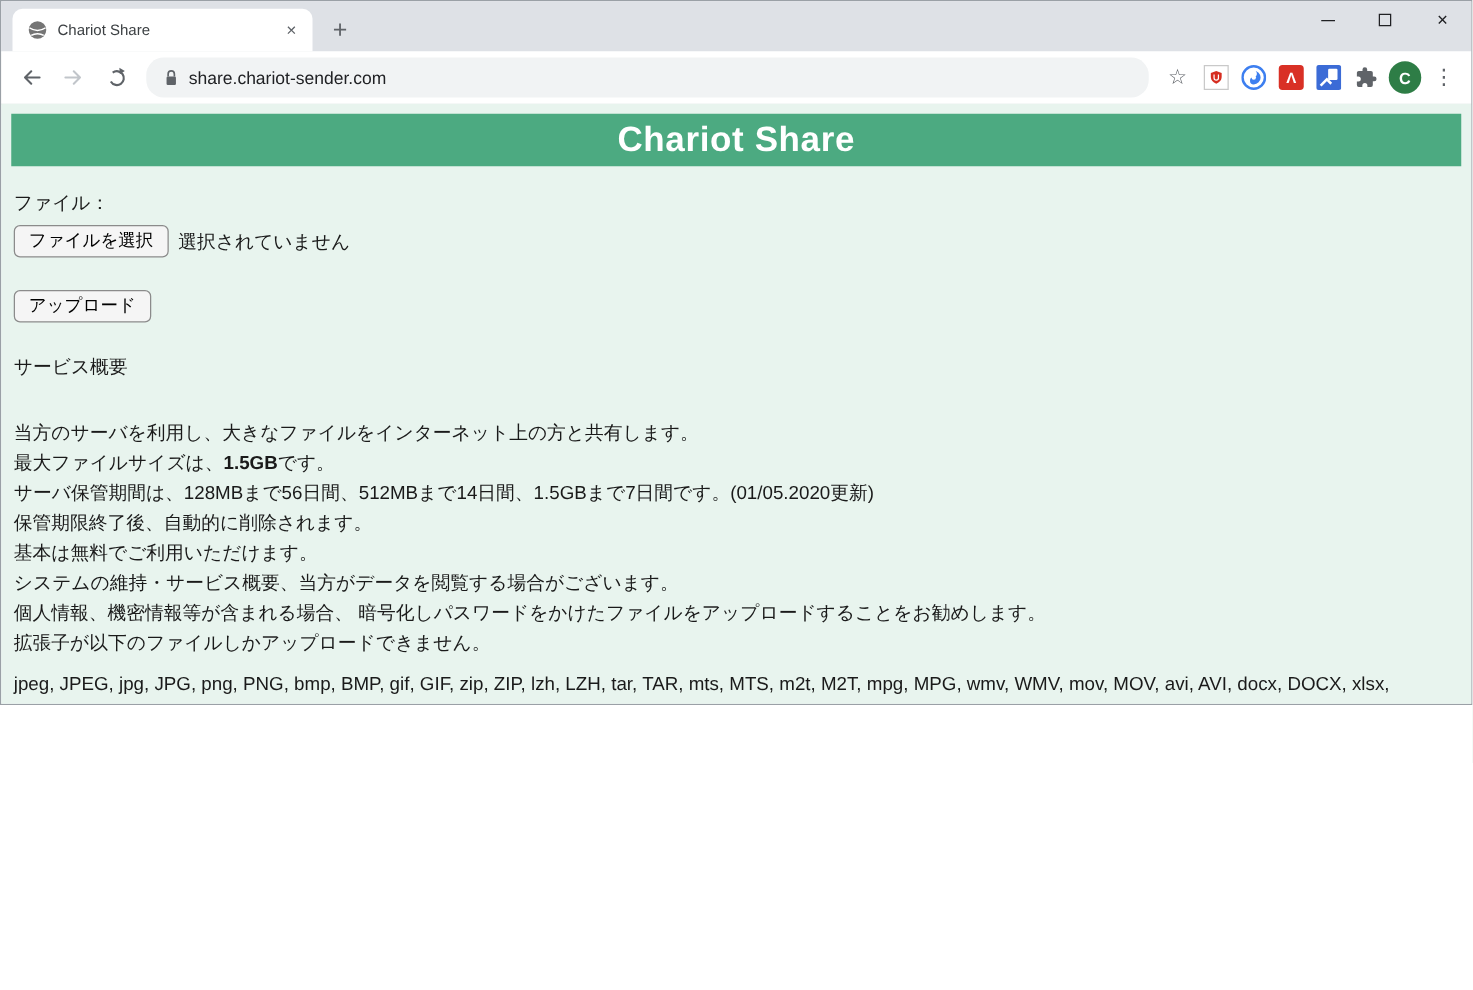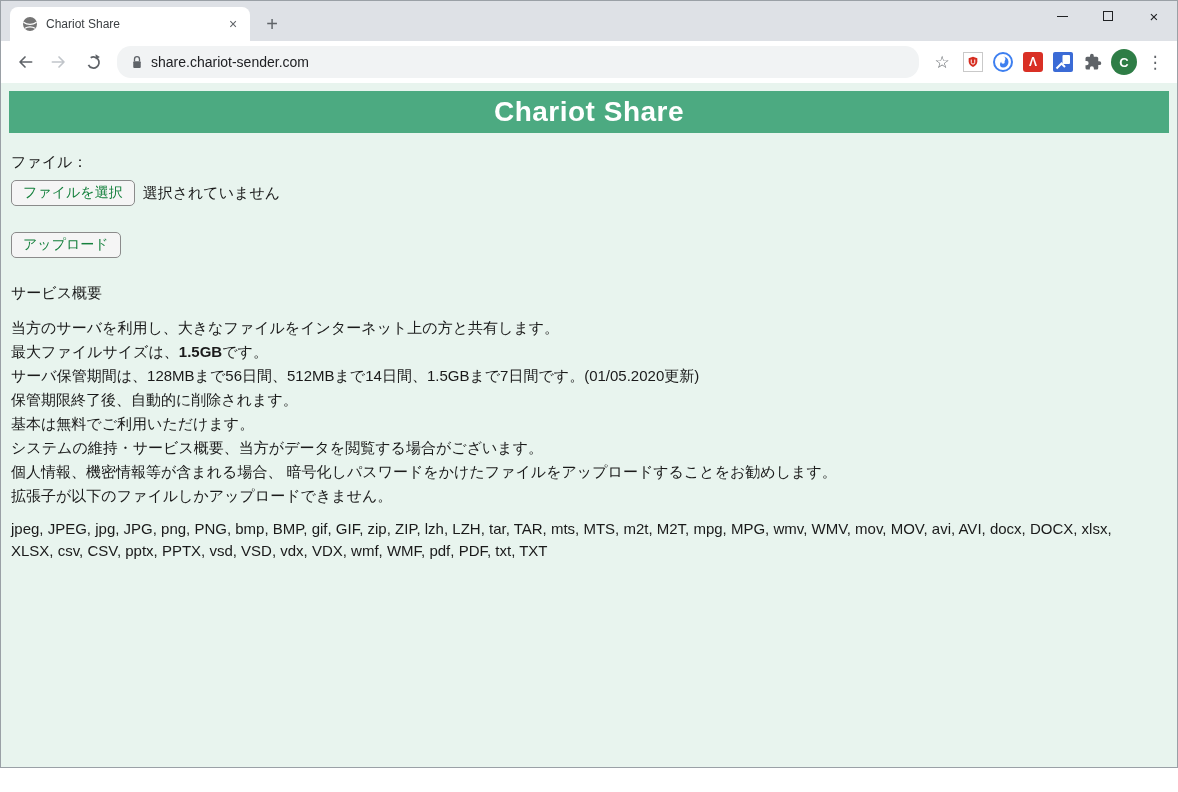--- a/index.html
+++ b/index.html
@@ -3,21 +3,21 @@
 <meta charset="utf-8">
 <style>
   :root{
     --banner-bg:#4caa81;
     --page-bg:#e8f4ee;
     --avatar-bg:#2e7d46;
   }
   *{box-sizing:border-box;margin:0;padding:0;}
   html,body{width:1178px;height:792px;overflow:hidden;}
   body{font-family:"Liberation Sans","DejaVu Sans",sans-serif;}
-  .window{width:1178px;height:768px;border:1px solid #9aa0a6;display:flex;flex-direction:column;background:#fff;position:relative;}
+  .window{width:1178px;height:564px;border:1px solid #9aa0a6;display:flex;flex-direction:column;background:#fff;position:relative;}
 
   
   .tabbar{height:40px;background:#dee1e6;position:relative;display:flex;align-items:flex-end;flex:0 0 auto;}
   .tab{margin-left:9px;width:240px;height:34px;background:#fff;border-radius:8px 8px 0 0;display:flex;align-items:center;padding:0 8px 0 12px;gap:8px;}
   .tab-title{flex:1;font-size:12px;color:#3c4043;white-space:nowrap;overflow:hidden;}
   .tab-close{width:18px;height:18px;display:flex;align-items:center;justify-content:center;color:#5f6368;font-size:14px;cursor:pointer;border-radius:50%;}
   .newtab-btn{width:28px;height:28px;margin:0 0 3px 8px;display:flex;align-items:center;justify-content:center;color:#5f6368;font-size:20px;cursor:pointer;}
   .win-controls{position:absolute;top:0;right:0;height:30px;display:flex;}
   .win-btn{width:46px;height:30px;display:flex;align-items:center;justify-content:center;color:#202124;cursor:pointer;}
   .min-glyph{display:block;width:11px;height:0;border-top:1px solid #202124;}
@@ -36,24 +36,24 @@
   .avatar{width:26px;height:26px;border-radius:50%;background:var(--avatar-bg);color:#fff;font-size:13px;font-weight:bold;display:flex;align-items:center;justify-content:center;cursor:pointer;flex:0 0 auto;}
   .menu-btn{width:24px;height:24px;display:flex;align-items:center;justify-content:center;color:#5f6368;font-size:17px;cursor:pointer;flex:0 0 auto;}
 
   
   .page{flex:1;background:var(--page-bg);overflow:hidden;}
   .banner{height:42px;margin:8px 8px 0 8px;background:var(--banner-bg);display:flex;align-items:center;justify-content:center;}
   .banner h1{color:#fff;font-size:28px;font-weight:bold;letter-spacing:.5px;}
   .content{padding:20px 26px 0 10px;color:#1a1a1a;font-size:15px;}
   .file-label{margin-bottom:8px;}
   .file-row{display:flex;align-items:center;gap:8px;}
-  .chrome-btn{font-family:inherit;font-size:14px;color:#15803d;background:#f5f5f5;border:1px solid #8b8b8b;border-radius:5px;padding:3px 11px;cursor:pointer;}
+  .chrome-btn{font-family:inherit;font-size:14px;color:#000000;background:#f5f5f5;border:1px solid #8b8b8b;border-radius:5px;padding:3px 11px;cursor:pointer;}
   .upload-btn{margin-top:26px;}
   .section-heading{margin-top:26px;}
-  .desc{margin-top:13px;line-height:24px;}
+  .desc{margin-top:32px;line-height:24px;}
   .ext-list{margin-top:10px;line-height:22px;max-width:1160px;}
 </style>
 </head>
 <body>
 
 <div class="window">
 
   <div class="tabbar">
     <div class="tab">
       <span style="display:flex;">

